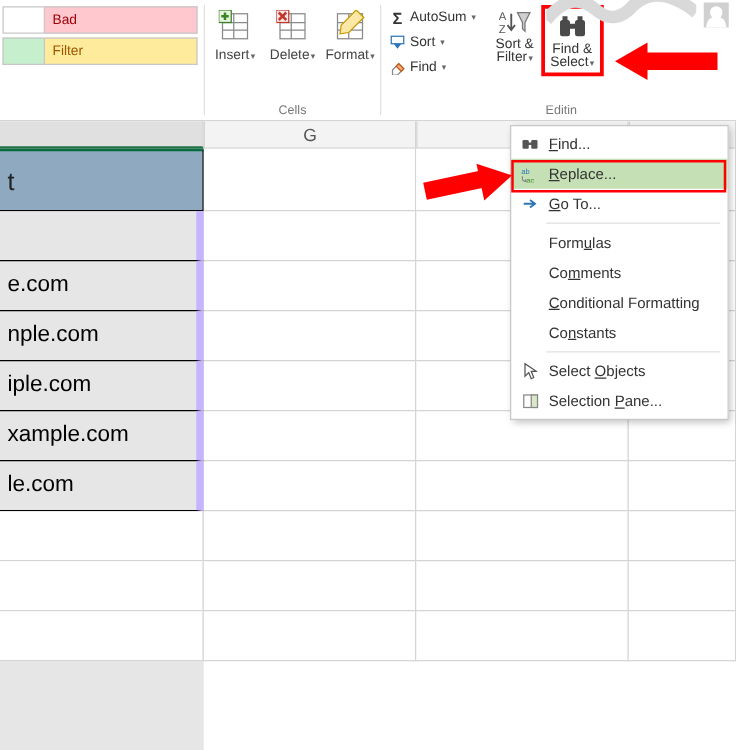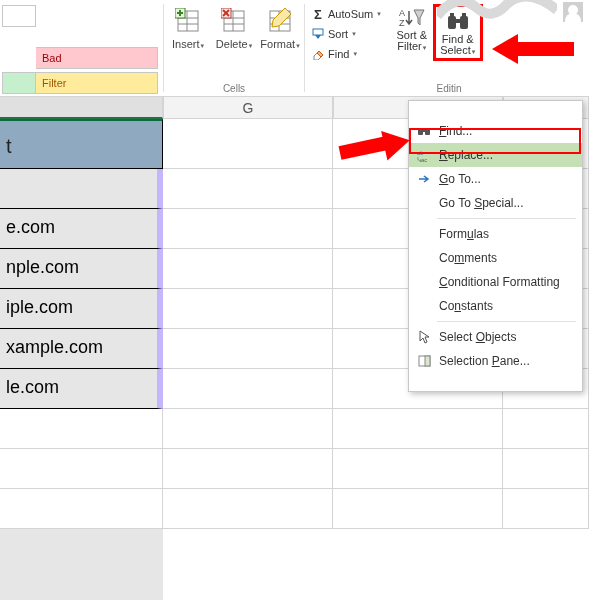--- a/index.html
+++ b/index.html
@@ -6,21 +6,21 @@
   body { width: 589px; height: 600px; background: #fff; overflow: hidden; position: relative; }
 
   
   .ribbon { height: 97px; background: #fff; border-bottom: 1px solid #d4d4d4; display: flex; position: relative; }
   .styles-box { width: 163px; padding: 5px 0 0 0; display: flex; flex-direction: column; gap: 3px; }
   .style-swatch { display:flex; }
   .swatch { width:34px; height:22px; border:1px solid #c7c7c7; margin-left:2px;}
   .swatch.normal { background:#fff; }
   .swatch.good { background:#c6efce; }
   .style-label { width:122px; height:22px; border:1px solid #c7c7c7; border-left:none; font-size:11px; line-height:20px; padding-left:6px; }
-  .bad { background:#ffc7ce; color:#9c0006;margin-top:42px; }
+  .bad { background:#ffc7ce; color:#9c0006; }
   .neutral { background:#ffeb9c; color:#9c5700; }
   .ribbon-sep { width:1px; background:#e0e0e0; margin:4px 0; }
 
   .cells-group { width: 140px; display:flex; flex-direction:column; align-items:center; justify-content:space-between; padding:6px 4px 2px 4px;}
   .cells-row { display:flex; gap:6px; }
   .big-btn { width:40px; text-align:center; font-size:11px; color:#444; cursor:pointer; }
   .big-btn .ic { width:30px; height:30px; margin:0 auto 2px auto; display:flex; align-items:center; justify-content:center; }
   .big-btn .cap { font-size:11px; line-height:12px; }
   .chev { font-size:7px; color:#666; margin-left:1px;}
   .group-label { font-size:10px; color:#777; }
@@ -53,21 +53,21 @@
   .cell { border-right:1px solid #d4d4d4; border-bottom:1px solid #d4d4d4; font-size:18px; padding:8px 8px 0 6px; overflow:hidden; white-space:nowrap;}
   .c0 { width:163px; border-left:none; border-right:6px solid #c4b5fd; border-bottom:1px solid #000; }
   .c1 { width:170px;} .c2 { width:170px;} .c3 { width:86px;}
   .row.header .c0 { background:#8ea9c0; color:#222; font-size:20px; border-right:1px solid #000; border-bottom:1px solid #000; border-top:2px solid #0a6b3d;}
   .row.header .c1,.row.header .c2,.row.header .c3 { background:#fff; }
   .row.blank .c0 { background:#e6e6e6; }
   .row:last-child .c0 { border-bottom:2px solid #0a6b3d; }
   .grid .row:nth-child(2) .c0 { border-top: none; }
 
   
-  .menu { position:absolute; left:408px; top:100px; width:175px; background:#fff; border:1px solid #c8c8c8; box-shadow:2px 2px 6px rgba(0,0,0,.25); z-index:10; padding:18px 0;}
+  .menu { position:absolute; left:408px; top:100px; width:175px; background:#fff; border:1px solid #c8c8c8; box-shadow:2px 2px 6px rgba(0,0,0,.25); z-index:10; padding:2px 0;}
   .menu-item { height:24px; display:flex; align-items:center; font-size:12px; color:#333; padding:0 8px 0 6px; gap:6px; cursor:pointer;}
   .menu-item .mic { width:18px; height:18px; display:flex; align-items:center; justify-content:center; color:#555;}
   .menu-item.highlight { background:#c5e0b4; }
   .menu-item u { text-decoration: underline; }
   .menu-sep { height:1px; background:#e0e0e0; margin:3px 6px 3px 28px;}
   .replace-outline { position:absolute; left:409px; top:128px; width:172px; height:26px; border:2px solid #ff0000; z-index:11; pointer-events:none;}
 
   
   .arrow { position:absolute; z-index:12; pointer-events:none;}
   .arrow .shaft { background:#ff0000; position:absolute; }
@@ -309,24 +309,20 @@
     <span><u>R</u><span>eplace...</span></span>
   </div>
   <div class="menu-item">
     <span class="mic">
         <svg width="14" height="12" viewBox="0 0 14 12">
           <path d="M2 6 L10 6 M7 3 L11 6 L7 9" fill="none" stroke="#2e75b6" stroke-width="1.5"></path>
         </svg>
       </span>
     <span><u>G</u><span>o To...</span></span>
   </div>
-  <div class="menu-item">
-    <span class="mic"></span>
-    <span>Go To <u>S</u><span>pecial...</span></span>
-  </div>
   <div class="menu-sep"></div>
   <div class="menu-item">
       <span class="mic"></span>
       <span>Form<u>u</u>las</span>
     </div>
   <div class="menu-item">
       <span class="mic"></span>
       <span>Co<u>m</u>ments</span>
     </div>
   <div class="menu-item">

